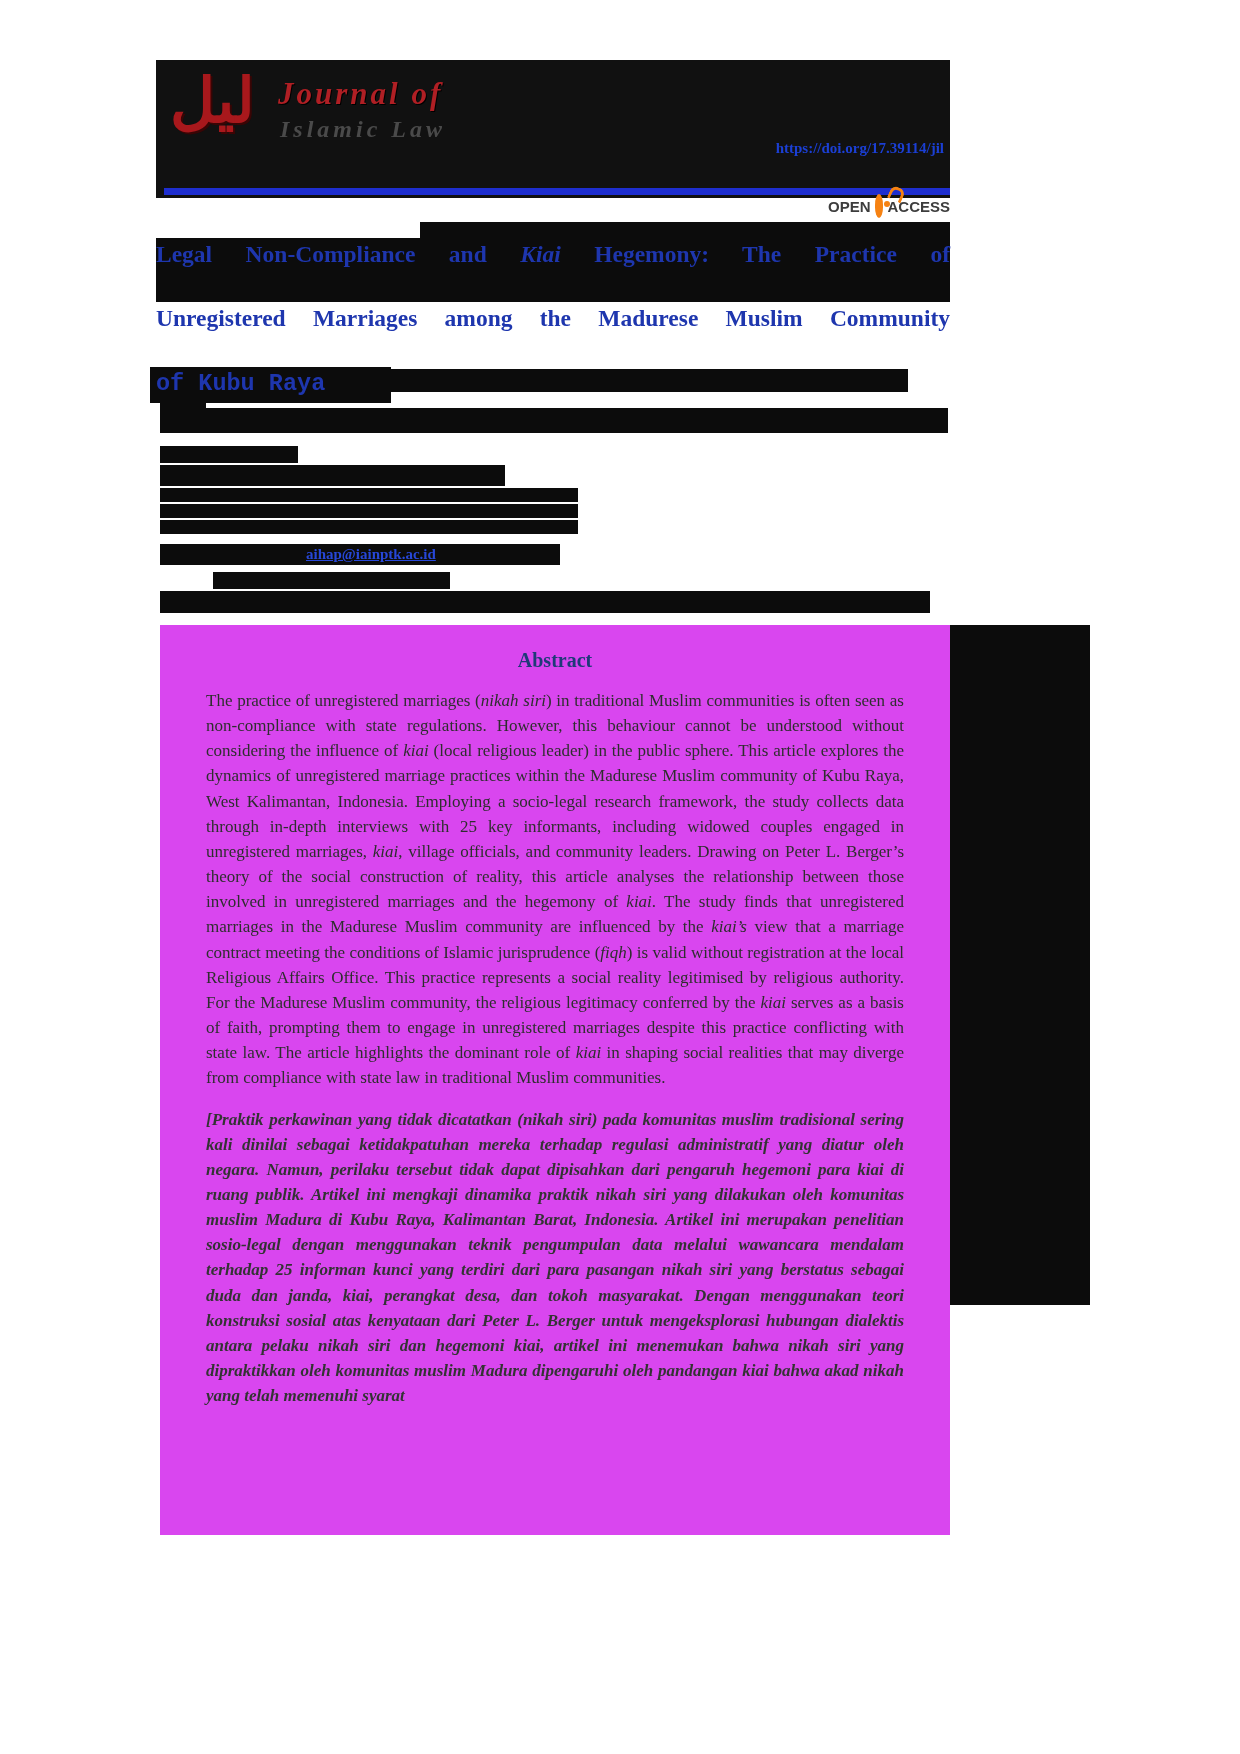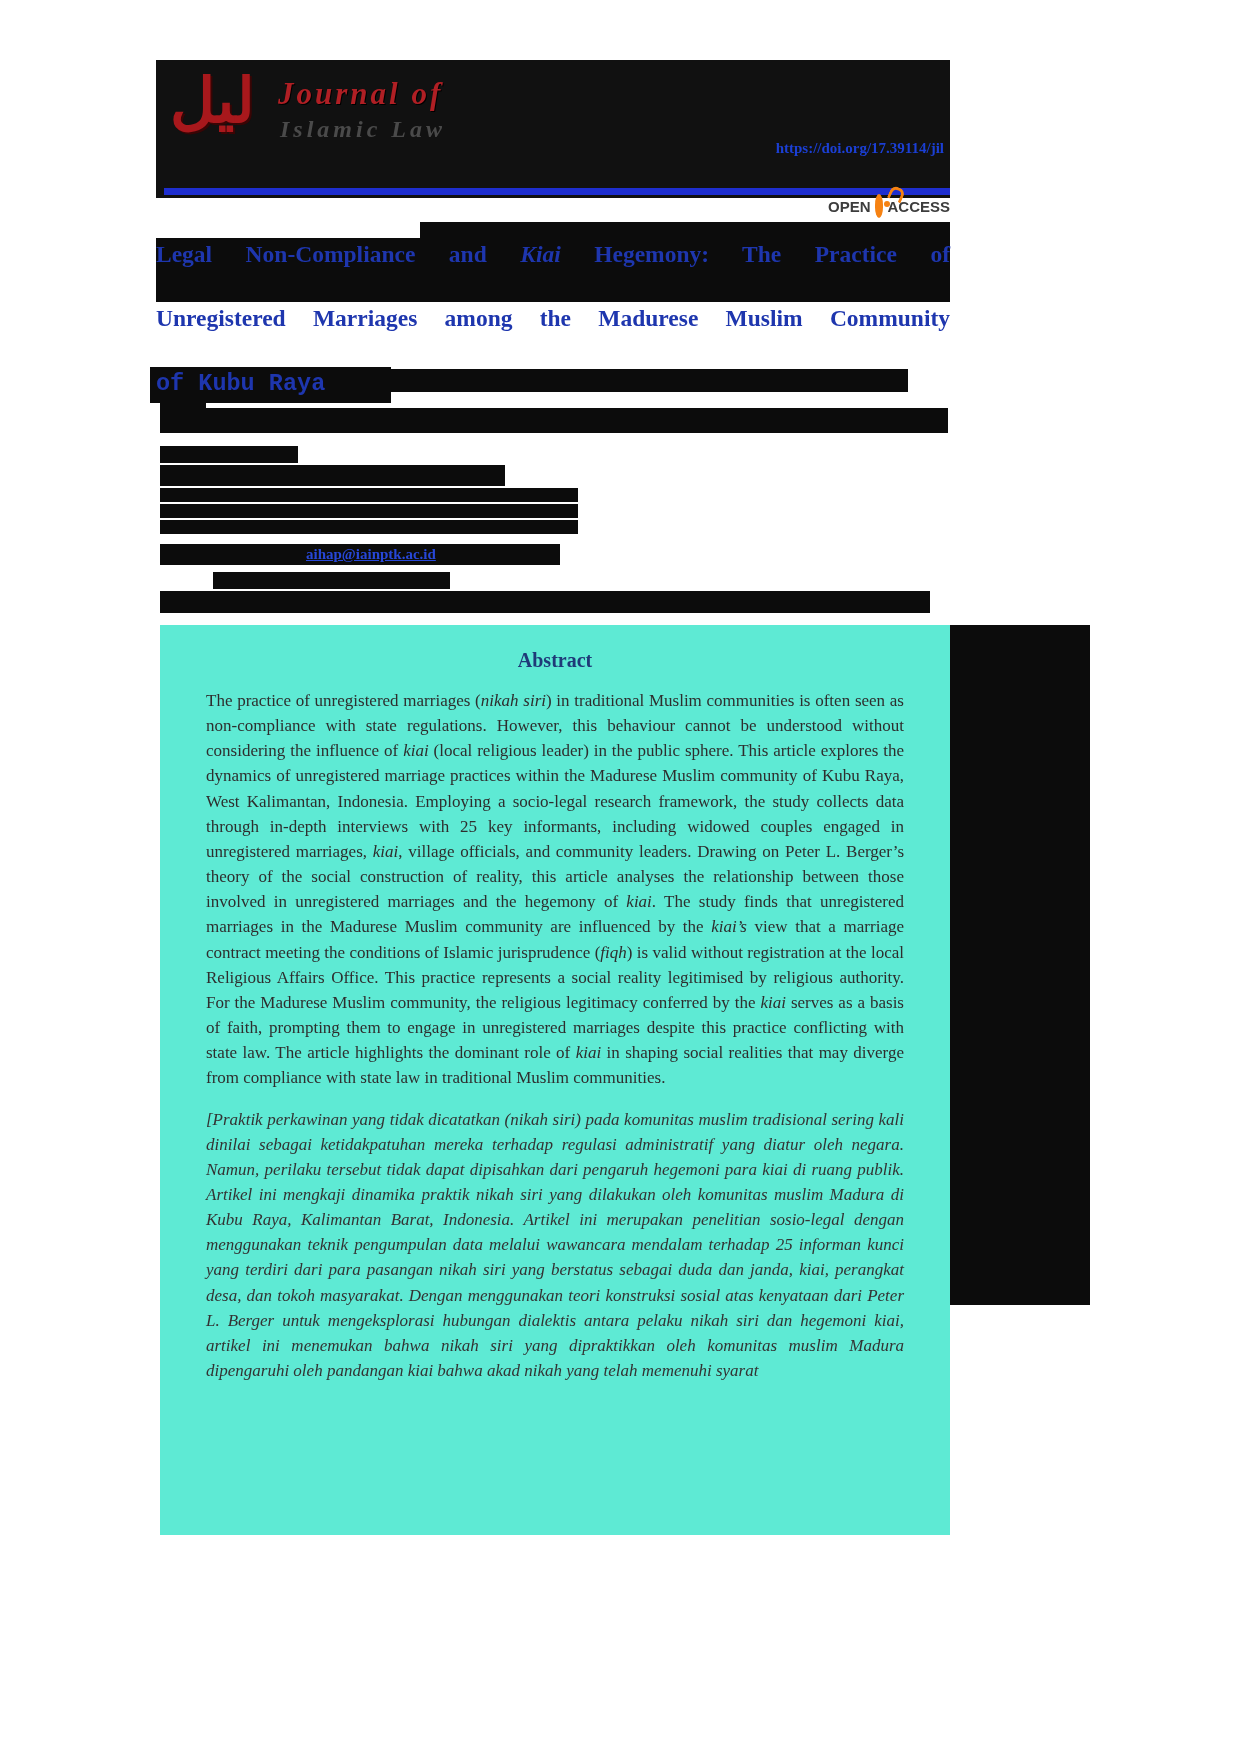--- a/index.html
+++ b/index.html
@@ -39,25 +39,25 @@
   .title-line{display:block;text-align:justify;}
   .title-line.j::after{content:"";display:inline-block;width:100%;}
   #title-line3 i, .title-line i{font-style:italic;}
   #title-line3-bg{display:inline-block;background:#0c0c0c;padding:1px 66px 3px 6px;margin-left:-6px;font-family:Liberation Mono, monospace;}
 
   
   #author-email{position:absolute;left:306px;top:546px;font-size:15px;font-weight:bold;color:#2747d8;
                 text-decoration:underline;z-index:2;}
 
   
-  #abstract-box{position:absolute;left:160px;top:625px;width:790px;height:910px;background:#5eead4;
+  #abstract-box{position:absolute;left:160px;top:625px;width:790px;height:910px;background:#d946ef;
                 box-sizing:border-box;padding:24px 30px 4px 30px;}
   #abstract-heading{margin:0 0 14px 0;text-align:center;color:#1f3a78;font-size:20px;font-weight:bold;}
   .abstract-para{margin:16px;text-align:justify;font-size:17px;line-height:1.48;color:#2e2e2e;}
-  #abstract-id{margin-top:16px;font-style:italic;color:#333;}
+  #abstract-id{margin-top:16px;font-style:italic;color:#333;font-weight:bold;}
   #info-sidebar{position:absolute;left:950px;top:625px;width:140px;height:680px;background:#0c0c0c;}
 
   
   #footer-bar{position:absolute;left:156px;top:1648px;width:834px;height:38px;background:#111;
               display:flex;align-items:center;justify-content:center;box-sizing:border-box;padding-left:86px;border-radius:6px;}
   #license-link{color:#2b3cc4;font-size:14px;font-weight:bold;text-decoration:underline;
                 font-family:"Liberation Serif", serif;white-space:nowrap;}
   #cc-badge{position:absolute;left:152px;top:1616px;width:140px;height:72px;background:linear-gradient(#f4f4f4,#c7c7c7);
             border:3px solid #161616;border-radius:8px;box-sizing:border-box;z-index:2;
             display:flex;justify-content:center;gap:16px;padding-top:17px;}

